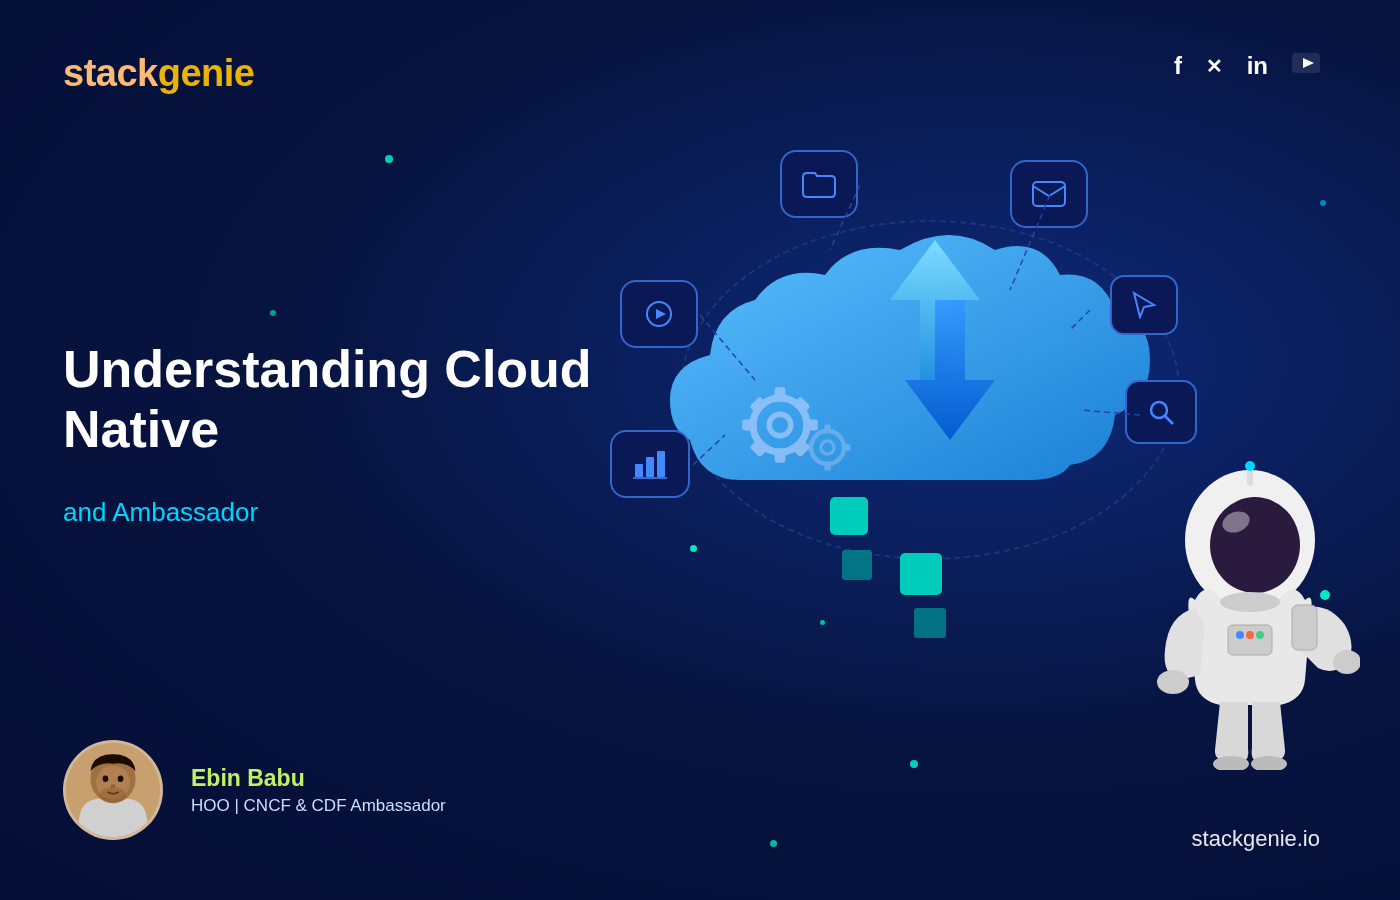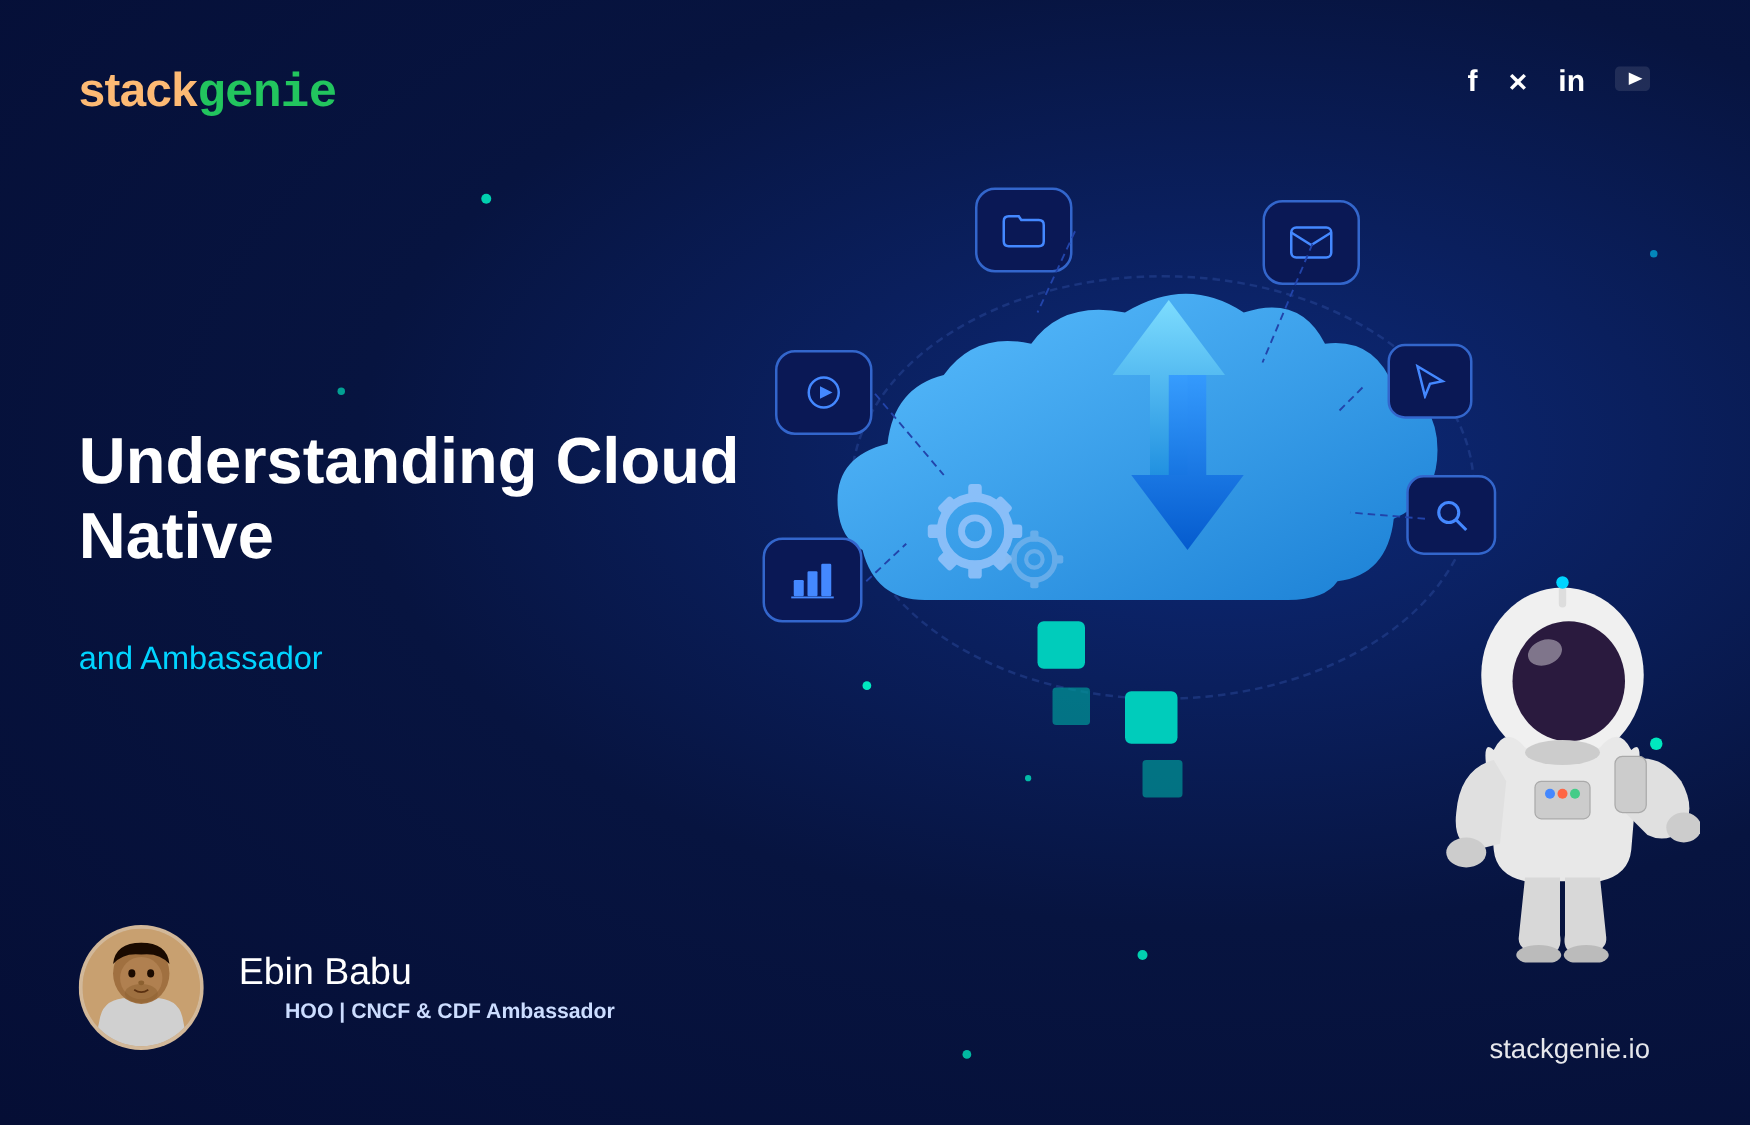--- a/index.html
+++ b/index.html
@@ -54,21 +54,21 @@
       position: absolute;
       top: 340px;
       left: 63px;
       width: 620px;
     }
     .main-title h1 {
       font-size: 52px;
       font-weight: 800;
       color: #ffffff;
       line-height: 1.15;
-      margin-bottom: 14px;
+      margin-bottom: 0;
     }
     .main-title p {
       font-size: 26px;
       color: #00d4ff;
       font-weight: 400;
       line-height: 1.35;
     }
 
     
     .author {
@@ -88,30 +88,29 @@
       border: 3px solid #ffffff30;
       position: relative;
       flex-shrink: 0;
     }
     
     .author-avatar svg {
       width: 100%;
       height: 100%;
     }
     .author-info h2 {
-      font-size: 30px;
-      font-weight: 400;
-      color: #ffffff;
+      font-size: 23px;
+      font-weight: 700;
+      color: #bef264;
       margin-bottom: 4px;
     }
     .author-info p {
       font-size: 17px;
       color: #ccddff;
-      font-weight: 700;
-      margin-left: 37px;
+      font-weight: 400;
     }
 
     
     .website {
       position: absolute;
       bottom: 48px;
       right: 80px;
       font-size: 22px;
       color: #ffffff;
       font-weight: 500;
@@ -168,21 +167,21 @@
 <div class="glow-dot" style="width:8px;height:8px;top:155px;left:385px;opacity:0.8;"></div>
 <div class="glow-dot" style="width:6px;height:6px;top:310px;left:270px;opacity:0.6;"></div>
 <div class="glow-dot" style="width:7px;height:7px;top:545px;left:690px;opacity:0.9;"></div>
 <div class="glow-dot" style="width:5px;height:5px;top:620px;left:820px;opacity:0.7;"></div>
 <div class="glow-dot" style="width:8px;height:8px;top:760px;left:910px;opacity:0.8;"></div>
 <div class="glow-dot" style="width:6px;height:6px;top:200px;left:1320px;opacity:0.6;background:#00cfff;"></div>
 <div class="glow-dot" style="width:10px;height:10px;top:590px;left:1320px;opacity:0.9;"></div>
 <div class="glow-dot" style="width:7px;height:7px;top:840px;left:770px;opacity:0.7;"></div>
 
 <div class="logo">
-  <span>stack</span><span style="color:#22c55e;font-family:Liberation Mono, monospace;">genie</span>
+  <span>stack</span><span style="color:#eab308;">genie</span>
 </div>
 
 <div class="social-icons">
   <span class="social-icon" style="font-size:24px;">f</span>
   <span class="social-icon" style="font-size:20px;">✕</span>
   <span class="social-icon" style="font-size:24px; font-weight:700;">in</span>
   <span class="social-icon">
     <svg width="28" height="20" viewBox="0 0 28 20" fill="white">
       <rect width="28" height="20" rx="4" fill="white" opacity="0.1"></rect>
       <polygon points="11,5 22,10 11,15" fill="white"></polygon>

